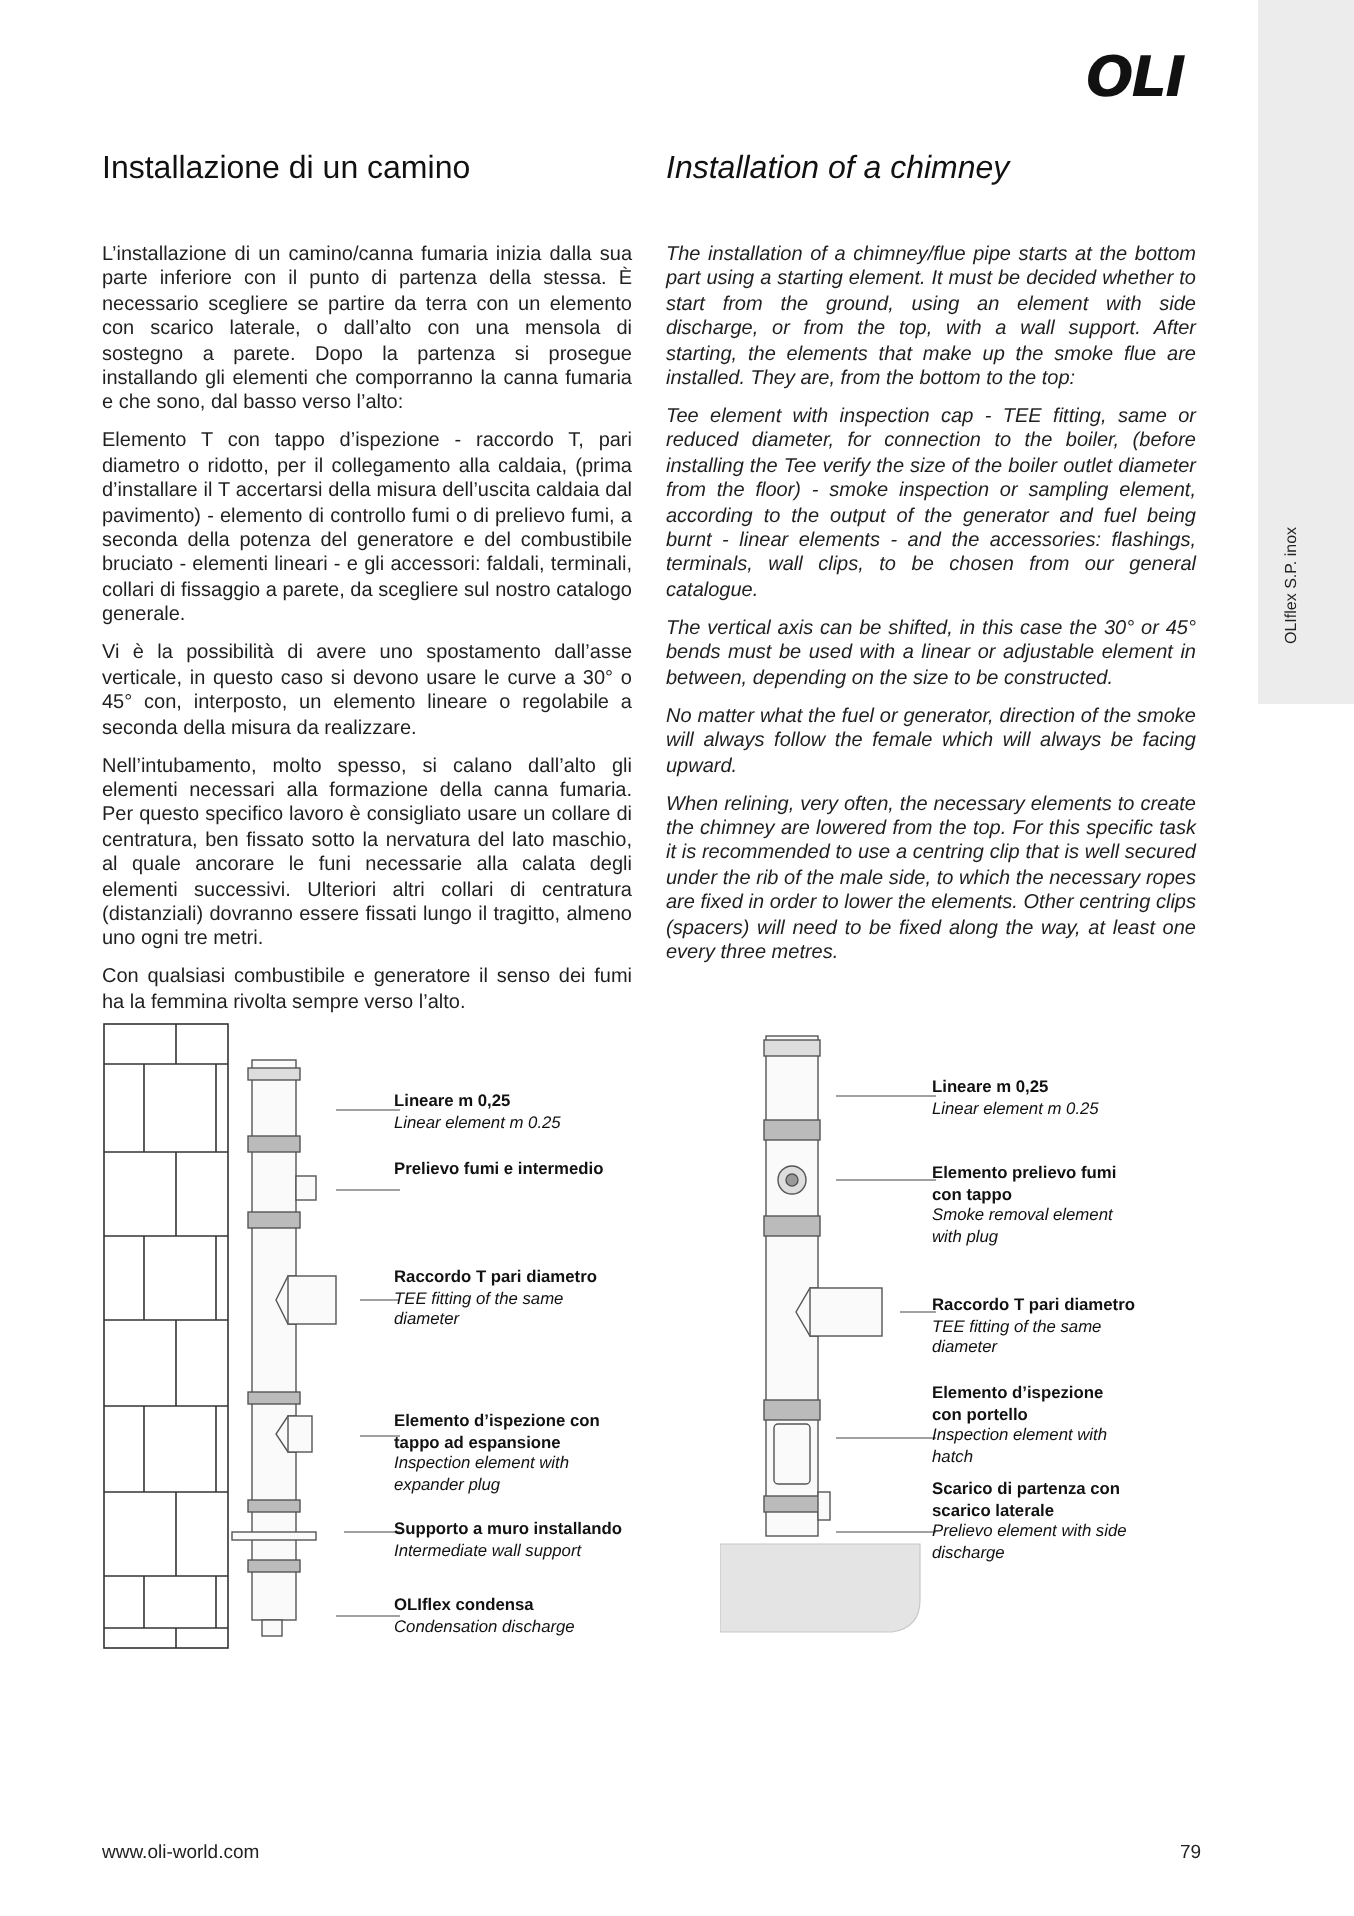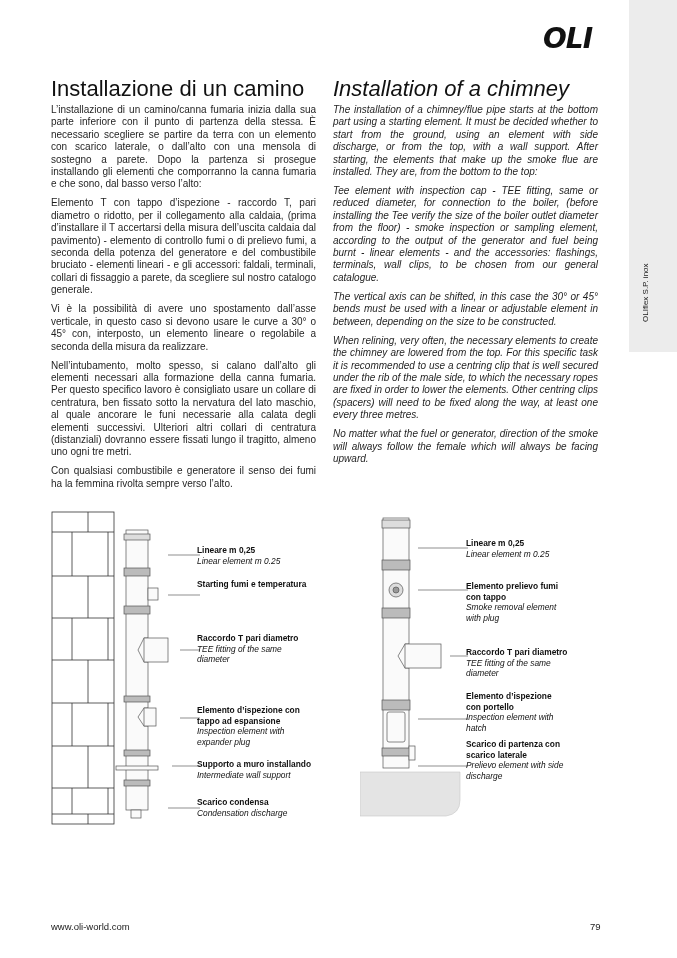--- a/index.html
+++ b/index.html
@@ -19,21 +19,21 @@
   }
   .logo {
     position:absolute; left:543px; top:22px;
     font-family:"DejaVu Sans", sans-serif; font-weight:bold; font-style:italic;
     font-size:28px; letter-spacing:-1px; color:#111;text-align:center;
   }
   .col { position:absolute; top:72px; width:265px; }
   .col.it { left:51px; }
   .col.en { left:333px; font-style:italic; }
   .col h1 {
-    font-size:22px; font-weight:normal; margin:4px 0 2px 0; color:#111;
+    font-size:16px; font-weight:normal; margin:4px 0 28px 0; color:#111;
   }
   .col p {
     font-size:10px; line-height:12.4px; margin:0 0 6.6px 0;
     text-align:justify; color:#1f1f1f;
   }
   .diagram { position:absolute; }
   .label { position:absolute; font-size:8.4px; line-height:10.6px; color:#111; }
   .label .b { font-weight:bold; display:block; }
   .label .i { font-style:italic; display:block; }
   .footer-url { position:absolute; left:51px; top:921px; font-size:9.5px; color:#222; }
@@ -54,22 +54,22 @@
   <p>Vi è la possibilità di avere uno spostamento dall’asse verticale, in questo caso si devono usare le curve a 30° o 45° con, interposto, un elemento lineare o regolabile a seconda della misura da realizzare.</p>
   <p>Nell’intubamento, molto spesso, si calano dall’alto gli elementi necessari alla formazione della canna fumaria. Per questo specifico lavoro è consigliato usare un collare di centratura, ben fissato sotto la nervatura del lato maschio, al quale ancorare le funi necessarie alla calata degli elementi successivi. Ulteriori altri collari di centratura (distanziali) dovranno essere fissati lungo il tragitto, almeno uno ogni tre metri.</p>
   <p>Con qualsiasi combustibile e generatore il senso dei fumi ha la femmina rivolta sempre verso l’alto.</p>
 </div>
 
 <div class="col en">
   <h1>Installation of a chimney</h1>
   <p>The installation of a chimney/flue pipe starts at the bottom part using a starting element. It must be decided whether to start from the ground, using an element with side discharge, or from the top, with a wall support. After starting, the elements that make up the smoke flue are installed. They are, from the bottom to the top:</p>
   <p>Tee element with inspection cap - TEE fitting, same or reduced diameter, for connection to the boiler, (before installing the Tee verify the size of the boiler outlet diameter from the floor) - smoke inspection or sampling element, according to the output of the generator and fuel being burnt - linear elements - and the accessories: flashings, terminals, wall clips, to be chosen from our general catalogue.</p>
   <p>The vertical axis can be shifted, in this case the 30° or 45° bends must be used with a linear or adjustable element in between, depending on the size to be constructed.</p>
+  <p>No matter what the fuel or generator, direction of the smoke will always follow the female which will always be facing upward.</p>
   <p>When relining, very often, the necessary elements to create the chimney are lowered from the top. For this specific task it is recommended to use a centring clip that is well secured under the rib of the male side, to which the necessary ropes are fixed in order to lower the elements. Other centring clips (spacers) will need to be fixed along the way, at least one every three metres.</p>
-  <p>No matter what the fuel or generator, direction of the smoke will always follow the female which will always be facing upward.</p>
 </div>
 
 <svg class="diagram" style="left:40px;top:510px" width="160" height="320" viewBox="0 0 160 320">
   <g stroke="#333" stroke-width="0.8" fill="none">
     <rect x="12" y="2" width="62" height="312"></rect>
     <line x1="12" y1="22" x2="74" y2="22"></line>
       <line x1="12" y1="66" x2="74" y2="66"></line>
     <line x1="12" y1="108" x2="74" y2="108"></line>
       <line x1="12" y1="150" x2="74" y2="150"></line>
     <line x1="12" y1="193" x2="74" y2="193"></line>
@@ -114,36 +114,36 @@
     <line x1="132" y1="256" x2="160" y2="256"></line>
     <line x1="128" y1="298" x2="160" y2="298"></line>
   </g>
 </svg>
 
 <div class="label" style="left:197px;top:545px">
   <span class="b">Lineare m 0,25</span>
   <span class="i">Linear element m 0.25</span>
 </div>
 <div class="label" style="left:197px;top:579px;width:130px">
-  <span class="b">Starting fumi e temperatura</span>
+  <span class="b">Prelievo fumi e intermedio</span>
 </div>
 <div class="label" style="left:197px;top:633px;width:110px">
   <span class="b">Raccordo T pari diametro</span>
   <span class="i">TEE fitting of the same diameter</span>
 </div>
 <div class="label" style="left:197px;top:705px;width:110px">
   <span class="b">Elemento d’ispezione con tappo ad espansione</span>
   <span class="i">Inspection element with expander plug</span>
 </div>
 <div class="label" style="left:197px;top:759px;width:130px">
   <span class="b">Supporto a muro installando</span>
   <span class="i">Intermediate wall support</span>
 </div>
 <div class="label" style="left:197px;top:797px">
-  <span class="b">Scarico condensa</span>
+  <span class="b">OLIflex condensa</span>
   <span class="i">Condensation discharge</span>
 </div>
 
 <svg class="diagram" style="left:360px;top:510px" width="108" height="310" viewBox="0 0 108 310">
   <g stroke="#555" stroke-width="0.7" fill="#fafafa">
     <rect x="23" y="8" width="26" height="250"></rect>
     <rect x="22" y="10" width="28" height="8" fill="#ddd"></rect>
     <rect x="22" y="50" width="28" height="10" fill="#bbb"></rect>
     <circle cx="36" cy="80" r="7" fill="#ddd"></circle>
     <circle cx="36" cy="80" r="3" fill="#999"></circle>

